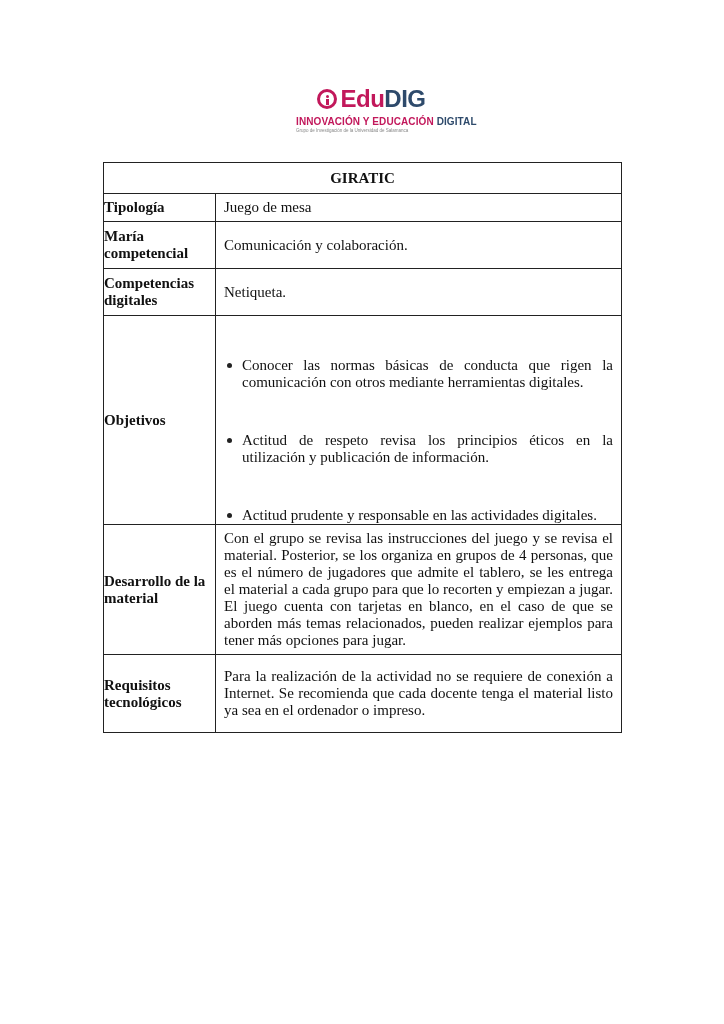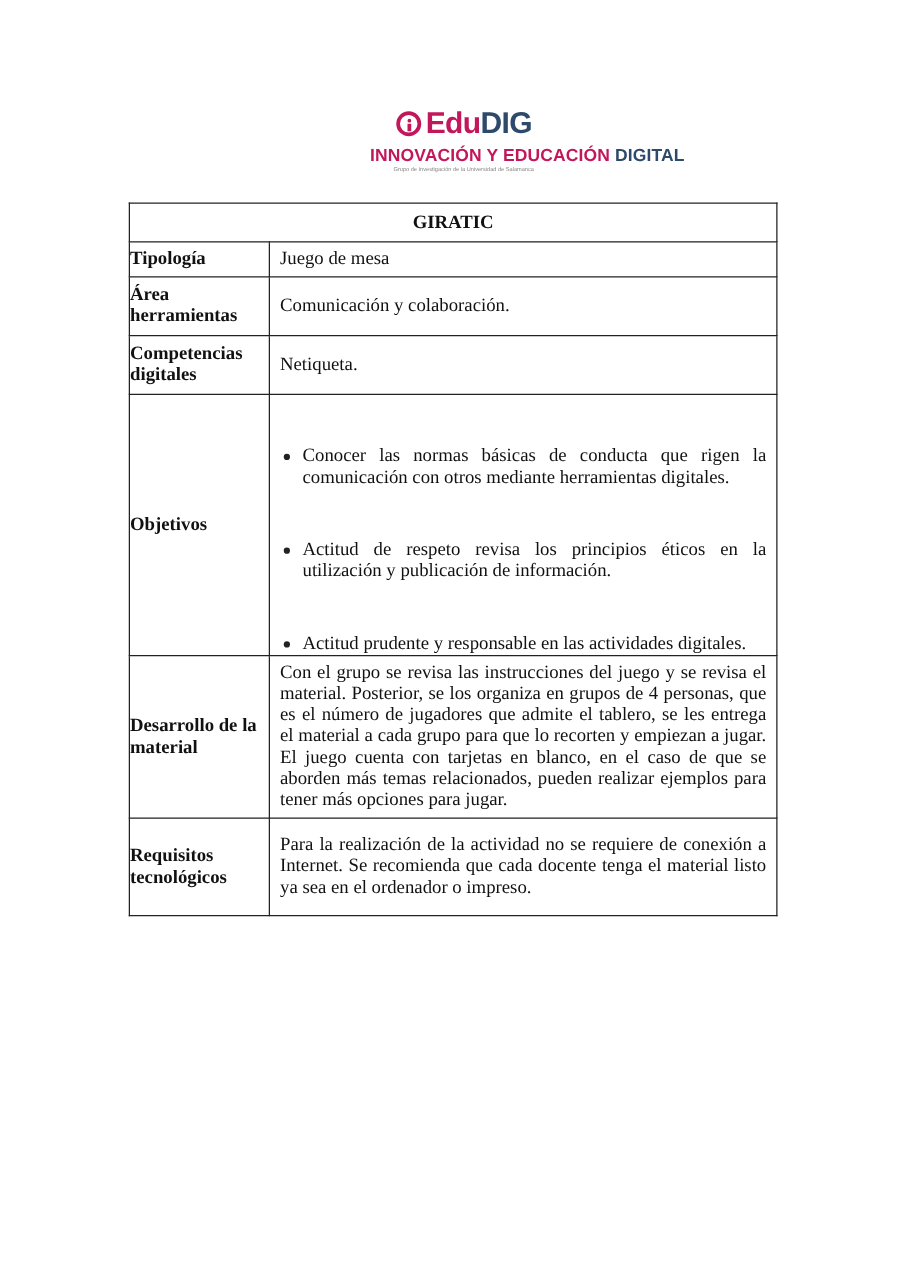--- a/index.html
+++ b/index.html
@@ -3,40 +3,40 @@
 <meta charset="utf-8">
 <style>
   html, body { margin: 0; padding: 0; }
   body {
     width: 724px; height: 1024px; background: #ffffff;
     position: relative; overflow: hidden;
     font-family: "Liberation Serif", serif; color: #111;
   }
   .logo {
     position: absolute; left: 296px; top: 84px; width: 150px; height: 60px;
-    text-align: center;
+    text-align: left;
   }
   .logo-top { display: flex; align-items: center; justify-content: center; height: 30px; }
   .logo-mark {
     width: 20px; height: 20px; border: 3px solid #c2185b; border-radius: 50%;
     box-sizing: border-box; position: relative; margin-right: 4px;
   }
   .logo-mark::before {
     content: ""; position: absolute; left: 6px; top: 3px; width: 3px; height: 3px;
     background: #c2185b; border-radius: 50%;
   }
   .logo-mark::after {
     content: ""; position: absolute; left: 6px; top: 7px; width: 3px; height: 6px;
     background: #c2185b;
   }
   .logo-text { font-family: "Liberation Sans", sans-serif; font-size: 24px; font-weight: bold; letter-spacing: -0.5px; line-height: 30px; }
   .logo-edu { color: #c2185b; }
   .logo-dig { color: #2e4a6b; }
   .logo-sub {
-    font-family: "Liberation Sans", sans-serif; font-size: 14px; font-weight: bold;
+    font-family: "Liberation Sans", sans-serif; font-size: 10px; font-weight: bold;
     color: #c2185b; margin-top: 2px; letter-spacing: 0.1px; white-space: nowrap;
   }
   .logo-sub .dig2 { color: #2e4a6b; }
   .logo-caption {
     font-family: "Liberation Sans", sans-serif; font-size: 4.5px; color: #888;
     white-space: nowrap; margin-top: 1px;
   }
   table.sheet {
     position: absolute; left: 103px; top: 162px; width: 519px;
     border-collapse: collapse; font-size: 15px; line-height: 17px;
@@ -74,21 +74,21 @@
 <table class="sheet">
   <tbody>
       <tr>
     <td colspan="2" class="title-cell">GIRATIC</td>
   </tr>
   <tr class="r-tip">
     <td class="label-cell">Tipología</td>
     <td class="value-cell">Juego de mesa</td>
   </tr>
   <tr class="r-area">
-    <td class="label-cell">Área herramientas</td>
+    <td class="label-cell">María competencial</td>
     <td class="value-cell">Comunicación y colaboración.</td>
   </tr>
   <tr class="r-comp">
     <td class="label-cell">Competencias digitales</td>
     <td class="value-cell">Netiqueta.</td>
   </tr>
   <tr class="r-obj">
     <td class="label-cell">Objetivos</td>
     <td class="value-cell">
       <ul class="bullets">

